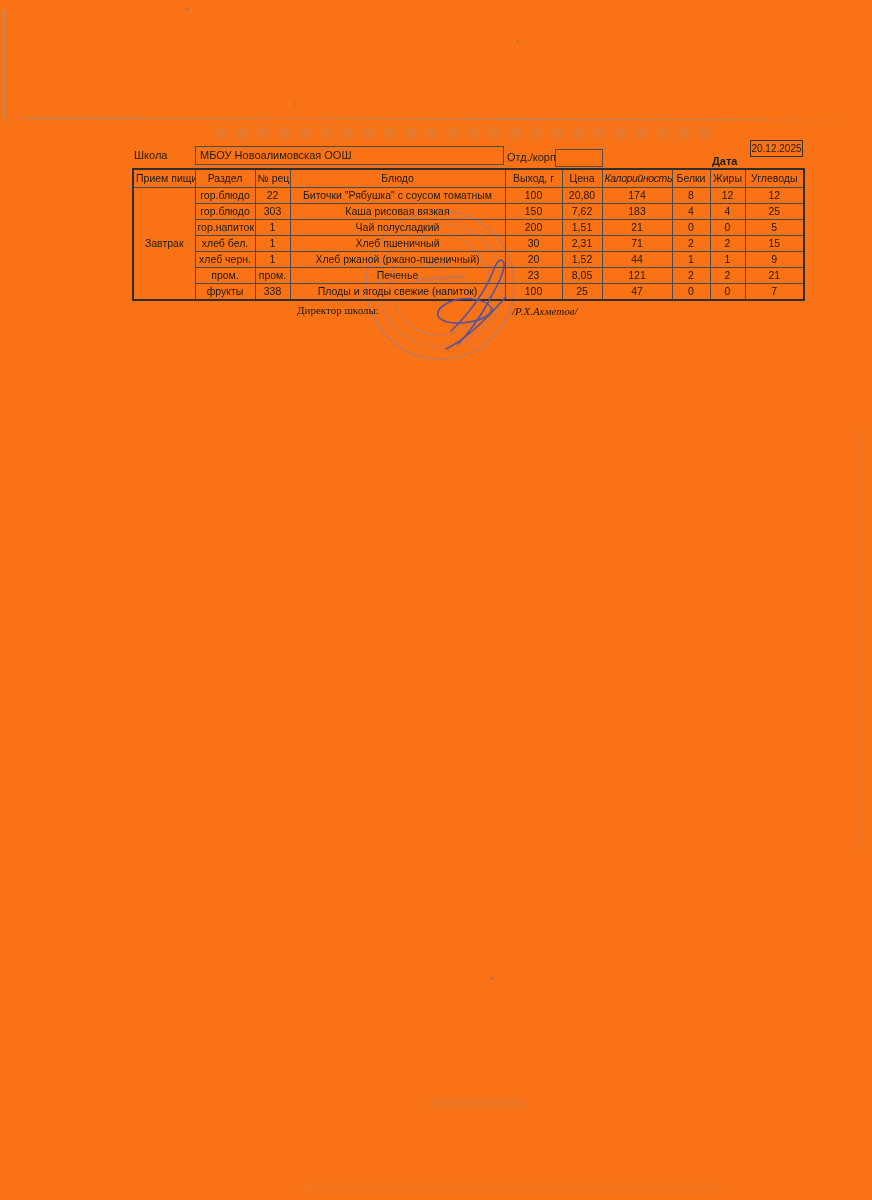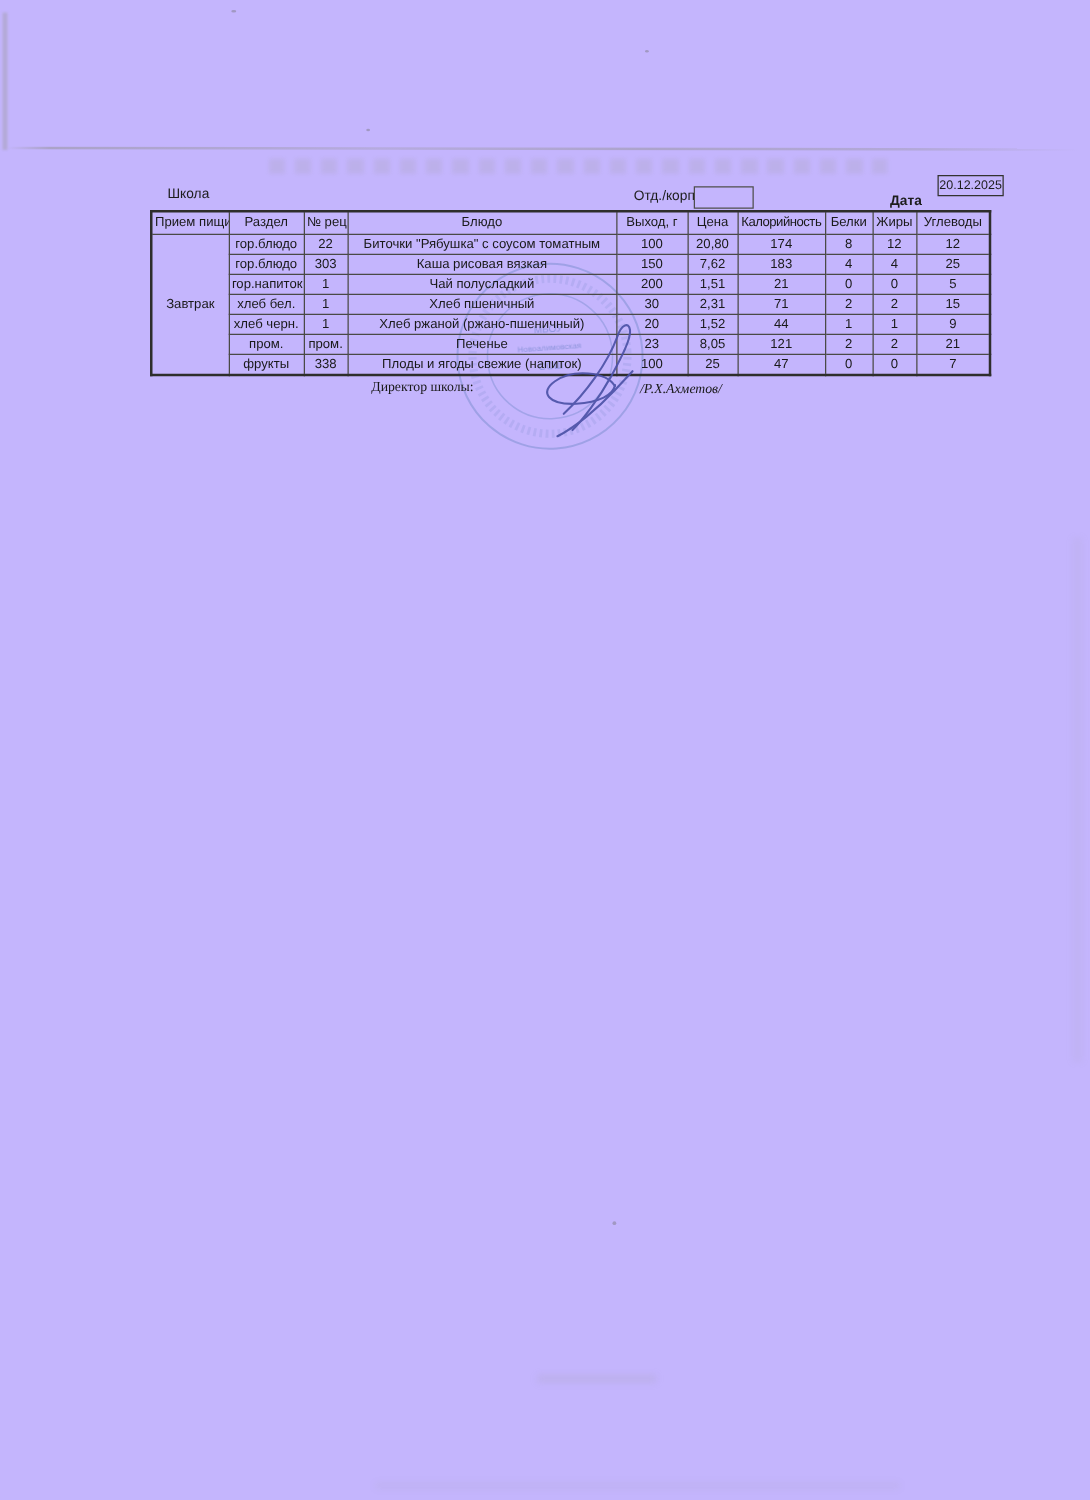--- a/index.html
+++ b/index.html
@@ -1,18 +1,18 @@
 <!DOCTYPE html>
 <html><head>
 <meta charset="utf-8">
 <style>
   html,body{margin:0;padding:0;background:#e9e9e9;}
   .page{
     position:relative;width:872px;height:1200px;margin:0 auto;
-    background:#c4b5fd;overflow:hidden;
+    background:#f97316;overflow:hidden;
     font-family:"Liberation Sans",sans-serif;color:#222;
   }
   
   .scan-seam{position:absolute;left:6px;top:118px;width:858px;height:2px;z-index:1;
     background:linear-gradient(90deg,rgba(140,140,134,0) 0%,rgba(140,140,134,.45) 4%,
       rgba(140,140,134,.25) 35%,rgba(140,140,134,.42) 60%,rgba(140,140,134,.3) 85%,rgba(140,140,134,0) 100%);
     transform:rotate(.08deg);}
   .left-edge{position:absolute;left:2px;top:10px;width:4px;height:110px;z-index:1;
     background:rgba(150,150,146,.35);filter:blur(1px);}
   .ghost-text{position:absolute;left:215px;top:127px;width:495px;height:12px;z-index:1;
@@ -22,28 +22,28 @@
   .smudge{position:absolute;background:rgba(150,150,146,.16);filter:blur(3px);z-index:1;}
   
   .flabel{position:absolute;font-size:11px;color:#1d1d1d;z-index:3;white-space:nowrap;}
   .fbox{position:absolute;border:1px solid #4e4e4c;background:transparent;z-index:3;
     font-size:11px;color:#1d1d1d;line-height:17px;white-space:nowrap;overflow:hidden;}
   .fbox.school{left:195px;top:146px;width:303px;height:17px;padding-left:4px;}
   .fbox.dept{left:555px;top:149px;width:46px;height:16px;}
   .fbox.date{left:750px;top:140px;width:51px;height:15px;border:1.5px solid #333330;
     text-align:center;line-height:15px;font-size:10px;}
   
-  table.menu{position:absolute;left:120px;top:168px;z-index:3;border-collapse:collapse;
+  table.menu{position:absolute;left:132px;top:168px;z-index:3;border-collapse:collapse;
     table-layout:fixed;width:673px;background:transparent;}
   table.menu th,table.menu td{border:1px solid #4a4a46;padding:0 2px;
     font-size:10.5px;font-weight:400;color:#1a1a1a;white-space:nowrap;overflow:hidden;
     height:15px;line-height:13px;text-align:center;vertical-align:middle;background:transparent;}
   table.menu{border:2px solid #2e2e2c;}
   table.menu th{height:17px;}
-  th.kcal{letter-spacing:-.4px;padding:0;}
+  th.kcal{letter-spacing:-.4px;padding:0;font-style:italic;}
   td.meal{vertical-align:top;text-align:left;padding:2px 0 0 3px;border-right:2px solid #2e2e2c;}
   td.razdel{text-align:left;padding-left:3px;}
   td.dish{text-align:left;padding-left:4px;}
   
   .stamp{position:absolute;left:360px;top:205px;width:165px;height:165px;z-index:2;}
   
   .director{position:absolute;z-index:3;font-family:"Liberation Serif",serif;
     font-size:11px;color:#181818;white-space:nowrap;}
   .sig{position:absolute;left:425px;top:245px;width:95px;height:115px;z-index:4;}
 </style>
@@ -57,20 +57,21 @@
   <div class="ghost-text"></div>
   <div class="speck" style="left:185px;top:8px;width:4px;height:2px;"></div>
   <div class="speck" style="left:516px;top:40px;width:3px;height:2px;"></div>
   <div class="speck" style="left:293px;top:103px;width:3px;height:2px;"></div>
   <div class="speck" style="left:490px;top:977px;width:3px;height:3px;"></div>
   <div class="smudge" style="left:430px;top:1100px;width:95px;height:6px;"></div>
   <div class="smudge" style="left:300px;top:1186px;width:420px;height:5px;opacity:.7;"></div>
   <div class="smudge" style="left:858px;top:430px;width:8px;height:420px;opacity:.5;"></div>
 
   <div class="flabel" style="left:134px;top:149px;">Школа</div>
+  <div class="fbox school">МБОУ Новоалимовская ООШ</div>
   <div class="flabel" style="left:507px;top:151px;">Отд./корп</div>
   <div class="fbox dept"></div>
   <div class="flabel" style="left:712px;top:155px;font-weight:bold;">Дата</div>
   <div class="fbox date">20.12.2025</div>
 
   <svg class="stamp" viewBox="0 0 165 165">
     <g transform="rotate(-4 80 80)">
       <circle cx="80" cy="80" r="74" fill="none" stroke="rgba(104,133,196,0.40)" stroke-width="1.6"></circle>
       <circle cx="80" cy="80" r="50" fill="none" stroke="rgba(104,133,196,0.36)" stroke-width="1.2"></circle>
       <circle cx="80" cy="80" r="62" fill="none" stroke="rgba(104,133,196,0.17)" stroke-width="6.5" stroke-dasharray="2.2 2.7"></circle>

